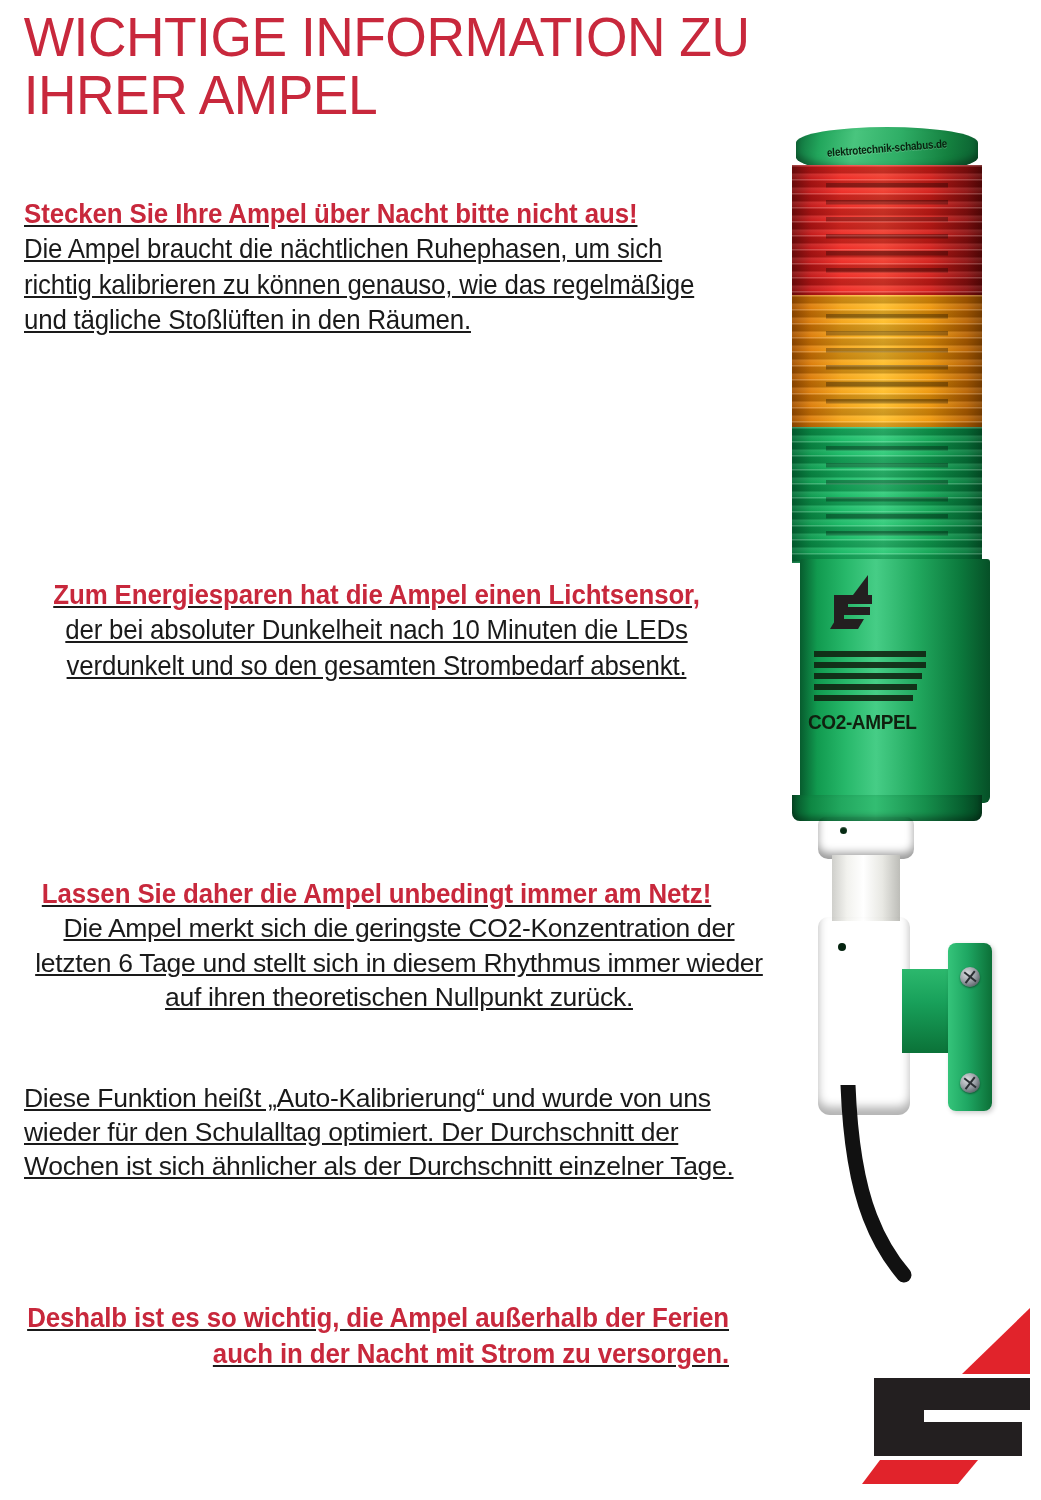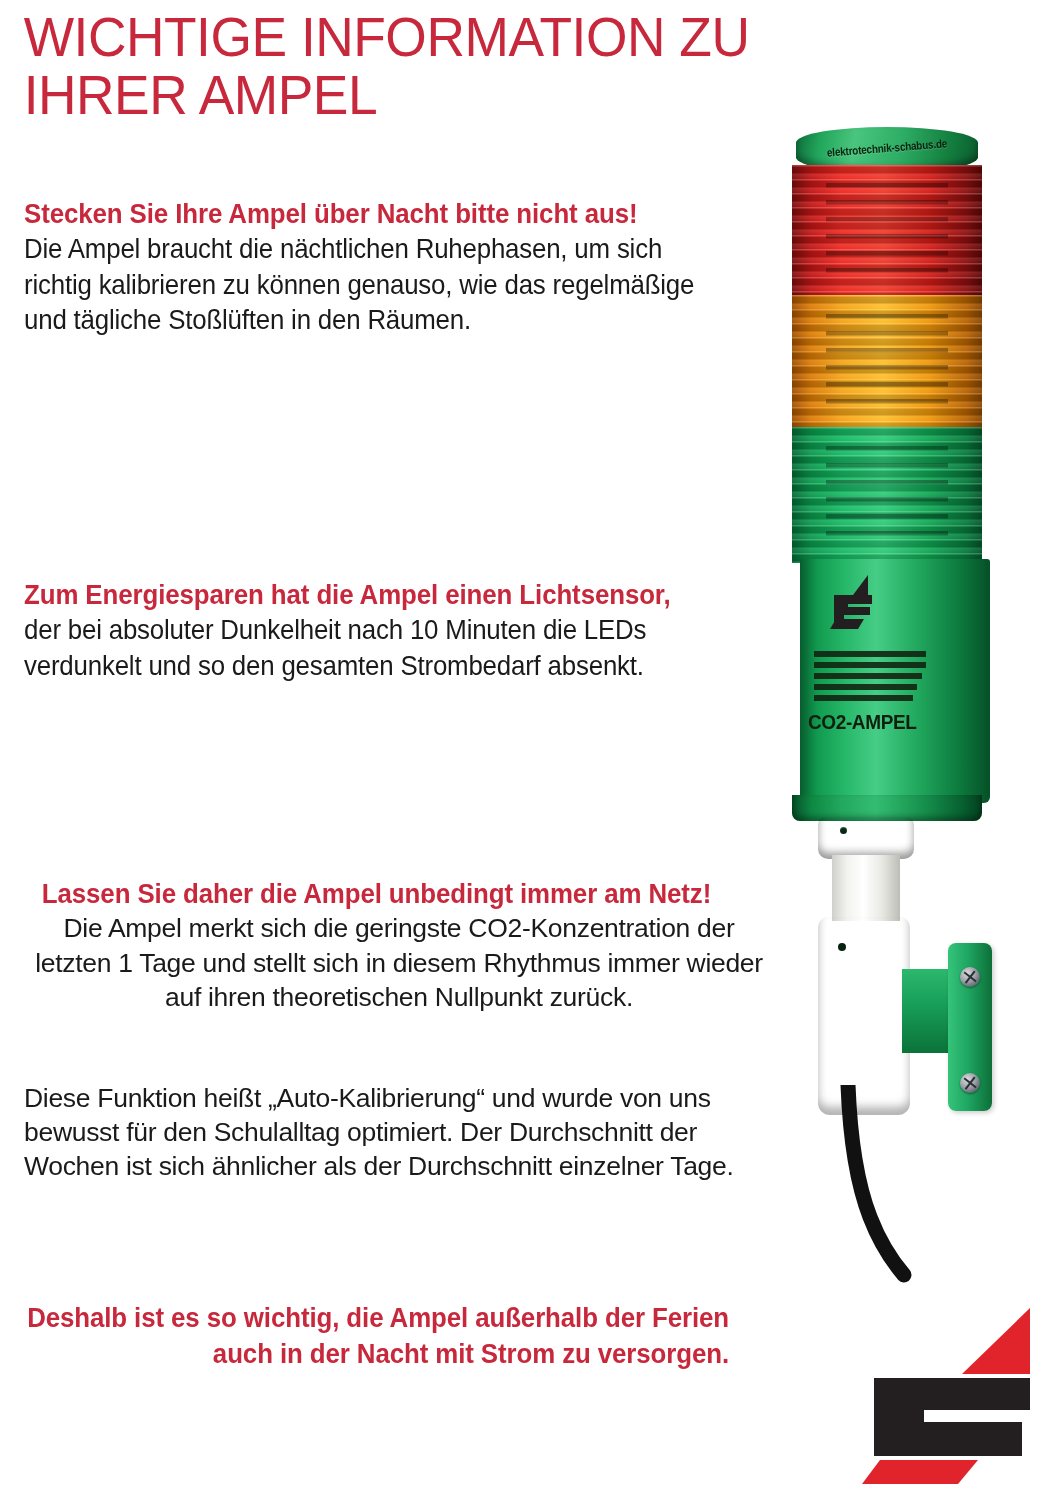--- a/index.html
+++ b/index.html
@@ -38,20 +38,21 @@
     margin: 0;
     padding: 8px 0 0 10px;
     text-transform: uppercase;
     font-family: "Liberation Sans Narrow", "Liberation Sans", sans-serif;
     transform: scaleX(0.97);
     transform-origin: left top;
   }
 
   .block {
     padding: 0 0 0 10px;
+    text-decoration: underline;
   }
 
   .lead {
     color: #C8283C;
     font-weight: bold;
     font-size: 27.5px;
     line-height: 1.29;
     letter-spacing: -0.1px;
     transform: scaleX(0.94);
     transform-origin: left center;
@@ -79,21 +80,21 @@
     font-size: 27.5px;
     line-height: 1.32;
     letter-spacing: -0.1px;
     transform: scaleX(0.94);
     transform-origin: left center;
   }
 
   
   .b-p1   { position: absolute; top: 196px;  }
   .b-p2   { position: absolute; top: 372px;  }
-  .b-p3   { position: absolute; top: 577px;  }
+  .b-p3   { position: absolute; top: 577px; text-align: center;  }
   .b-p4   { position: absolute; top: 711px;  }
   .b-p5   { position: absolute; top: 876px; text-align: center;  }
   .b-p6   { position: absolute; top: 1081px; }
   .b-p7   { position: absolute; top: 1300px; text-align: right; }
 
   
   .product {
     position: absolute;
     left: 770px;
     top: 105px;
@@ -389,25 +390,25 @@
 
 
     <div class="block b-p3">
       <div class="lead">Zum Energiesparen hat die Ampel einen Lichtsensor,</div>
       <div class="body-text">der bei absoluter Dunkelheit nach 10 Minuten die LEDs verdunkelt und so den gesamten Strombedarf absenkt.</div>
     </div>
 
 
     <div class="block b-p5">
       <div class="lead">Lassen Sie daher die Ampel unbedingt immer am Netz!</div>
-      <div class="body-text body-wide">Die Ampel merkt sich die geringste CO2-Konzentration der letzten 1 Tage und stellt sich in diesem Rhythmus immer wieder auf ihren theoretischen Nullpunkt zurück.</div>
+      <div class="body-text body-wide">Die Ampel merkt sich die geringste CO2-Konzentration der letzten 6 Tage und stellt sich in diesem Rhythmus immer wieder auf ihren theoretischen Nullpunkt zurück.</div>
     </div>
 
     <div class="block b-p6">
-      <div class="body-text body-wide">Diese Funktion heißt „Auto-Kalibrierung“ und wurde von uns bewusst für den Schulalltag optimiert. Der Durchschnitt der Wochen ist sich ähnlicher als der Durchschnitt einzelner Tage.</div>
+      <div class="body-text body-wide">Diese Funktion heißt „Auto-Kalibrierung“ und wurde von uns wieder für den Schulalltag optimiert. Der Durchschnitt der Wochen ist sich ähnlicher als der Durchschnitt einzelner Tage.</div>
     </div>
 
     <div class="block b-p7">
       <div class="closing">Deshalb ist es so wichtig, die Ampel außerhalb der Ferien auch in der Nacht mit Strom zu versorgen.</div>
     </div>
 
   </div>
 
   <div class="product">
 

